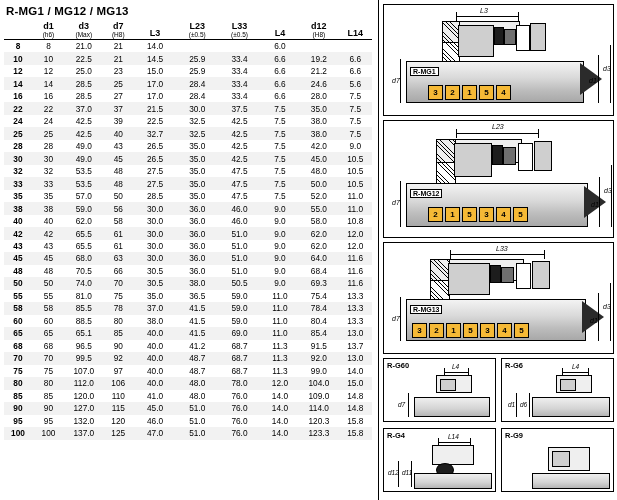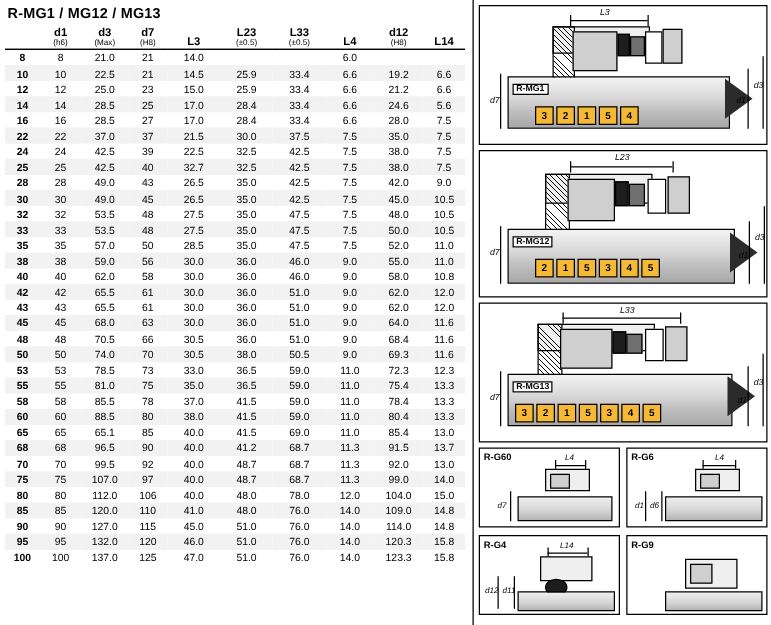--- a/index.html
+++ b/index.html
@@ -379,32 +379,20 @@
             <td>74.0</td>
             <td>70</td>
             <td>30.5</td>
             <td>38.0</td>
             <td>50.5</td>
             <td>9.0</td>
             <td>69.3</td>
             <td>11.6</td>
           </tr>
           <tr>
-            <td class="first">53</td>
-            <td>53</td>
-            <td>78.5</td>
-            <td>73</td>
-            <td>33.0</td>
-            <td>36.5</td>
-            <td>59.0</td>
-            <td>11.0</td>
-            <td>72.3</td>
-            <td>12.3</td>
-          </tr>
-          <tr>
             <td class="first">55</td>
             <td>55</td>
             <td>81.0</td>
             <td>75</td>
             <td>35.0</td>
             <td>36.5</td>
             <td>59.0</td>
             <td>11.0</td>
             <td>75.4</td>
             <td>13.3</td>

